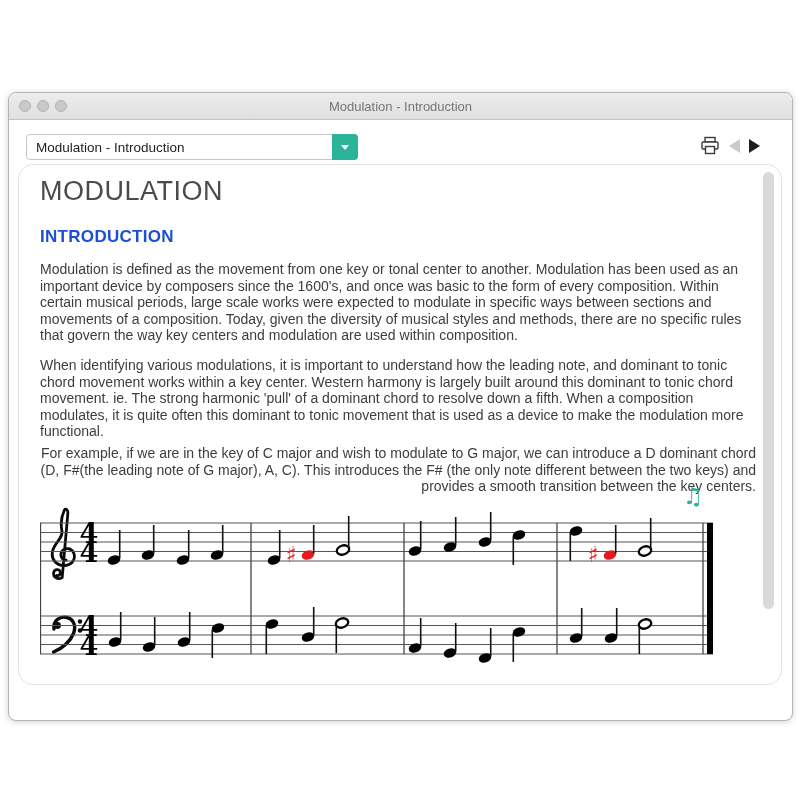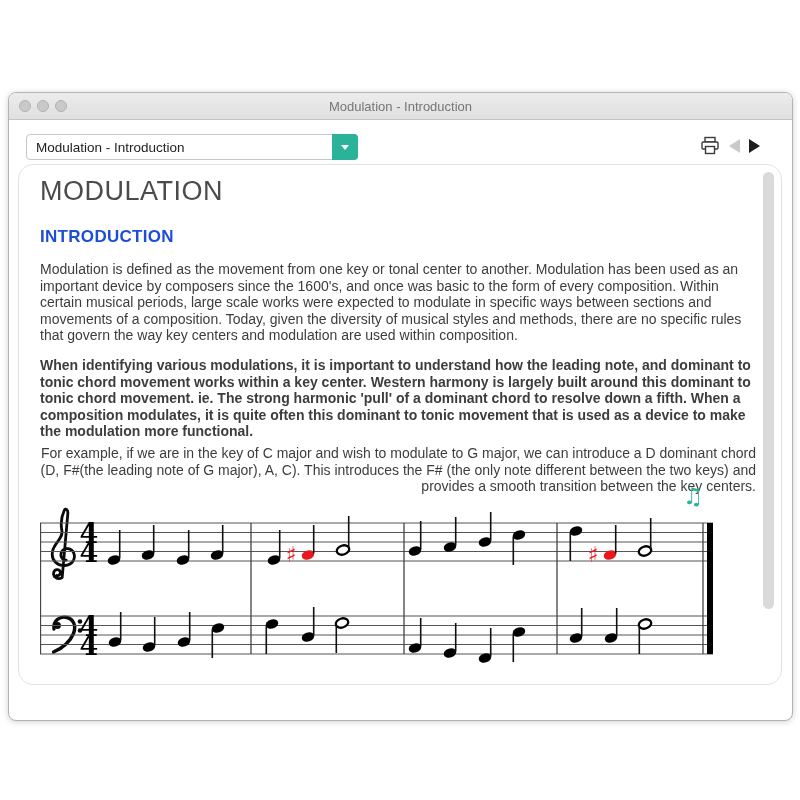--- a/index.html
+++ b/index.html
@@ -37,21 +37,21 @@
   .content-box {
     position:absolute; left:9px; top:71px; width:764px; height:521px;
     background:#fff; border:1px solid #e2e2e2; border-radius:15px;
   }
   .h1 { position:absolute; left:21px; top:11px; font-size:27px; font-weight:400;
     color:#4b4b4b; letter-spacing:0.5px; }
   .h2 { position:absolute; left:21px; top:62px; font-size:17px; font-weight:700;
     color:#1d4ed8; letter-spacing:0.3px; }
   .para { position:absolute; left:21px; width:716px; font-size:14px; line-height:16.6px;
     color:#3d3d3d; }
-  .p1 { top:96px; } .p2 { top:192px;font-weight:bold; } .p3 { top:280px;text-align:right; }
+  .p1 { top:96px; } .p2 { top:192px; } .p3 { top:280px;text-align:right; }
   .music-note-icon { position:absolute; left:664px; top:318px; font-size:23px;
     color:#2bb39a; font-family:"DejaVu Sans", sans-serif; cursor:pointer; }
   .score-wrap { position:absolute; left:21px; top:338px; width:680px; height:170px; }
   .scroll-thumb { position:absolute; left:744px; top:7px; width:11px; height:437px;
     background:#dadada; border-radius:5.5px; }
 </style>
 </head>
 <body>
 
 <div class="window">

